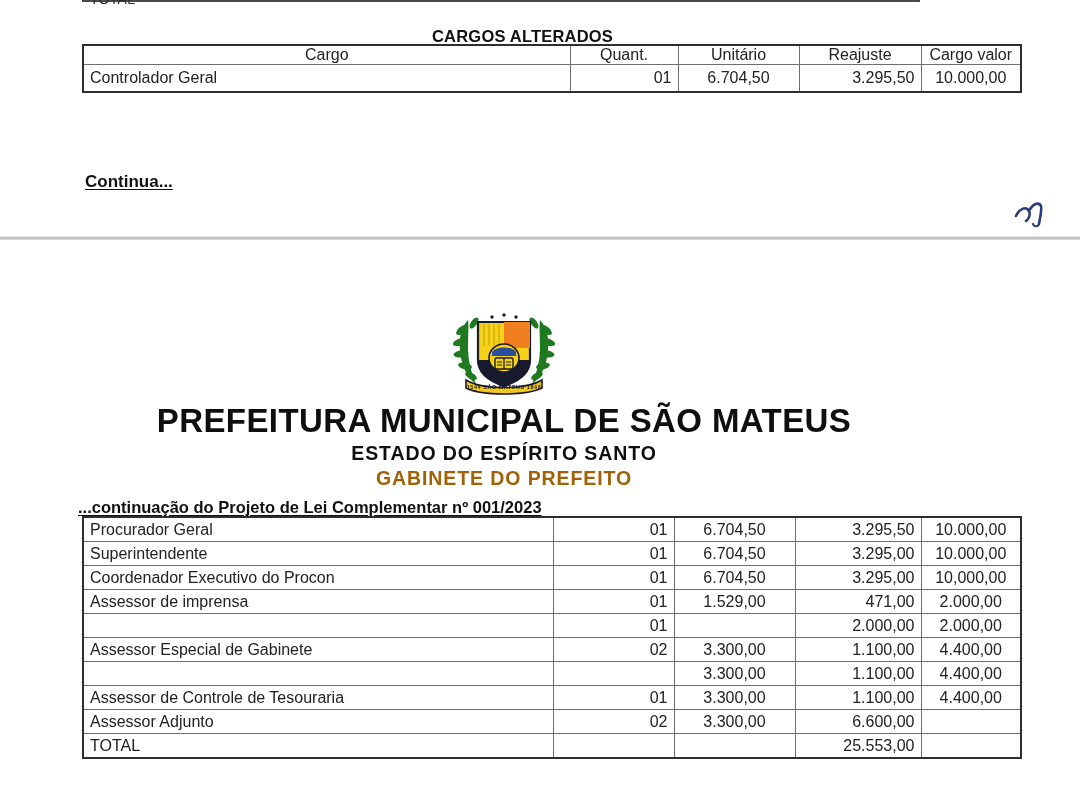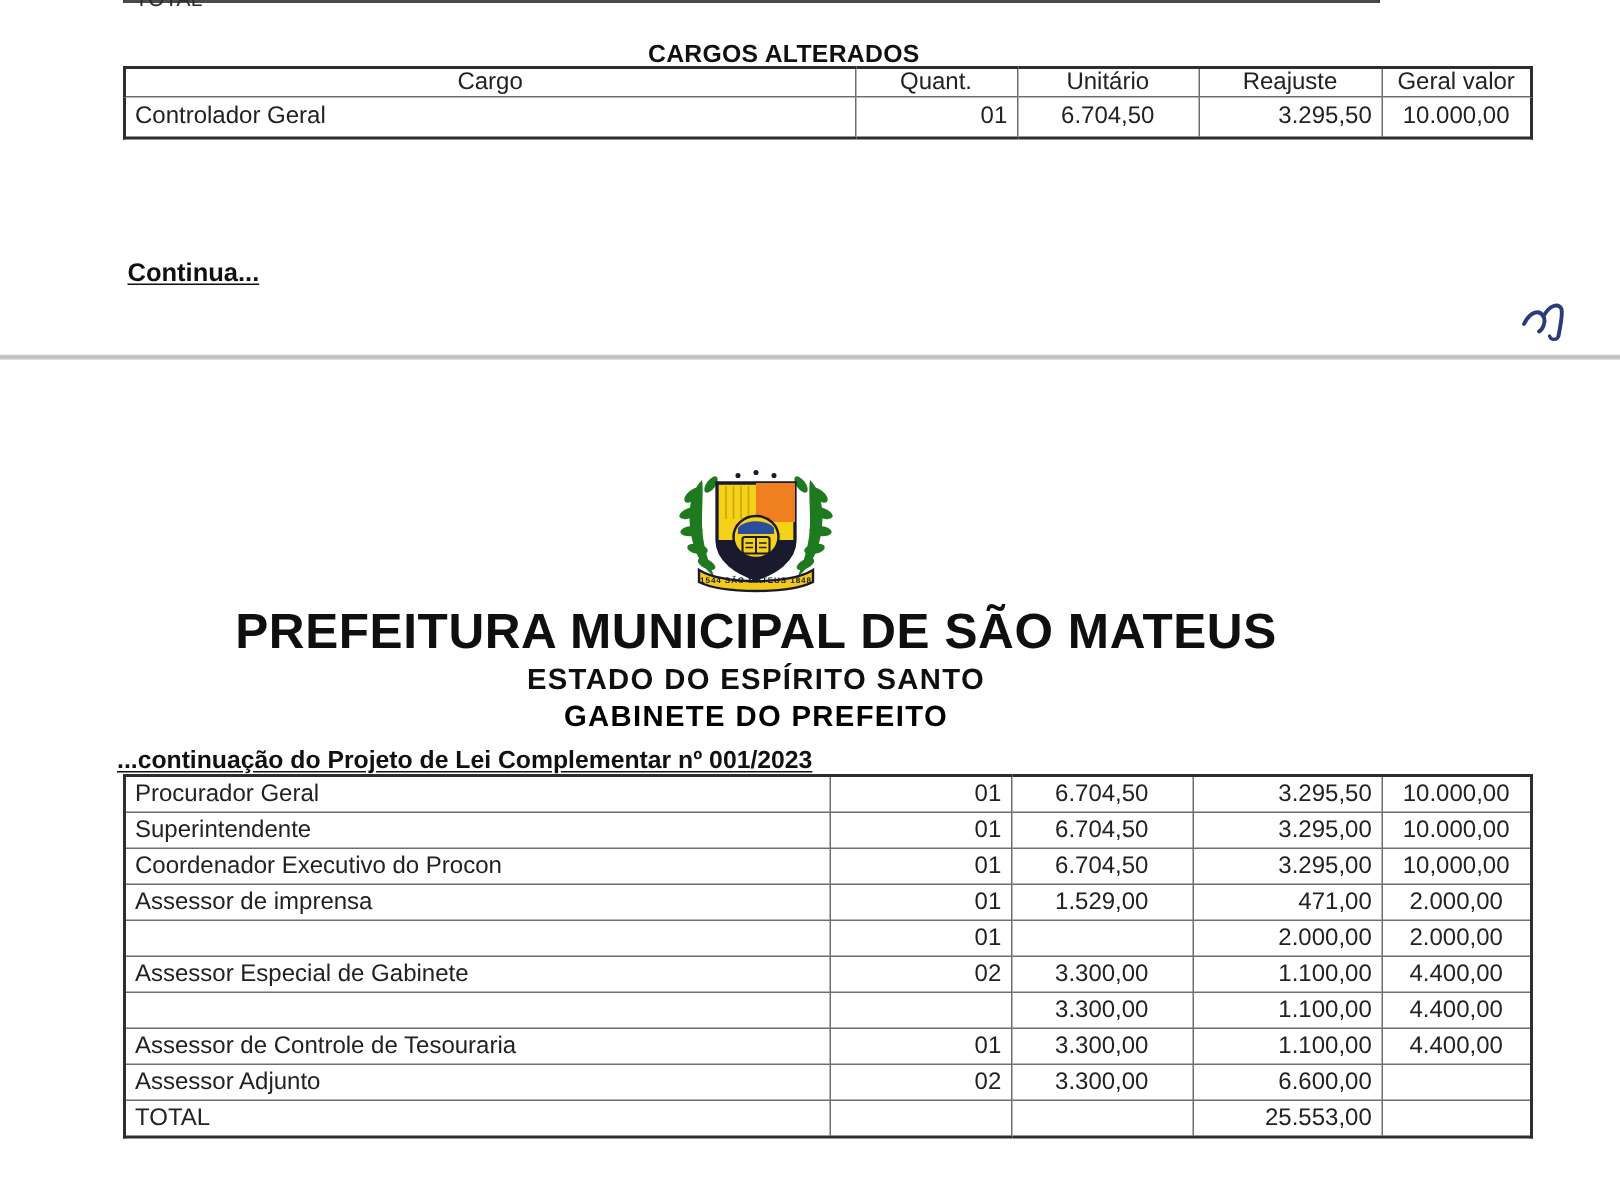--- a/index.html
+++ b/index.html
@@ -149,21 +149,21 @@
     font-size: 19.5px;
     font-weight: bold;
     letter-spacing: .9px;
     color: #0f0f0f;
   }
   #org-office {
     margin-top: 2px;
     font-size: 19.5px;
     font-weight: bold;
     letter-spacing: .9px;
-    color: #000000;
+    color: #a16207;
   }
 
   
   #continuation-line {
     position: absolute;
     left: 78px;
     top: 258px;
     font-size: 16.5px;
     font-weight: bold;
     color: #111;
@@ -197,21 +197,21 @@
         <col style="width:121px">
       <col style="width:122px">
         <col style="width:100px">
     </colgroup>
     <thead>
       <tr class="row-head">
         <th class="hdr-center outer-l outer-t">Cargo</th>
         <th class="hdr-center outer-t">Quant.</th>
         <th class="hdr-center outer-t">Unitário</th>
         <th class="hdr-center outer-t bold">Reajuste</th>
-        <th class="hdr-center outer-t outer-r" style="white-space:normal">Geral valor</th>
+        <th class="hdr-center outer-t outer-r" style="white-space:normal">Cargo valor</th>
       </tr>
     </thead>
     <tbody>
       <tr class="row-data">
         <td class="c-name outer-l outer-b">Controlador Geral</td>
         <td class="c-qty outer-b">01</td>
         <td class="c-unit outer-b">6.704,50</td>
         <td class="c-adj outer-b">3.295,50</td>
         <td class="c-new outer-b outer-r">10.000,00</td>
       </tr>

